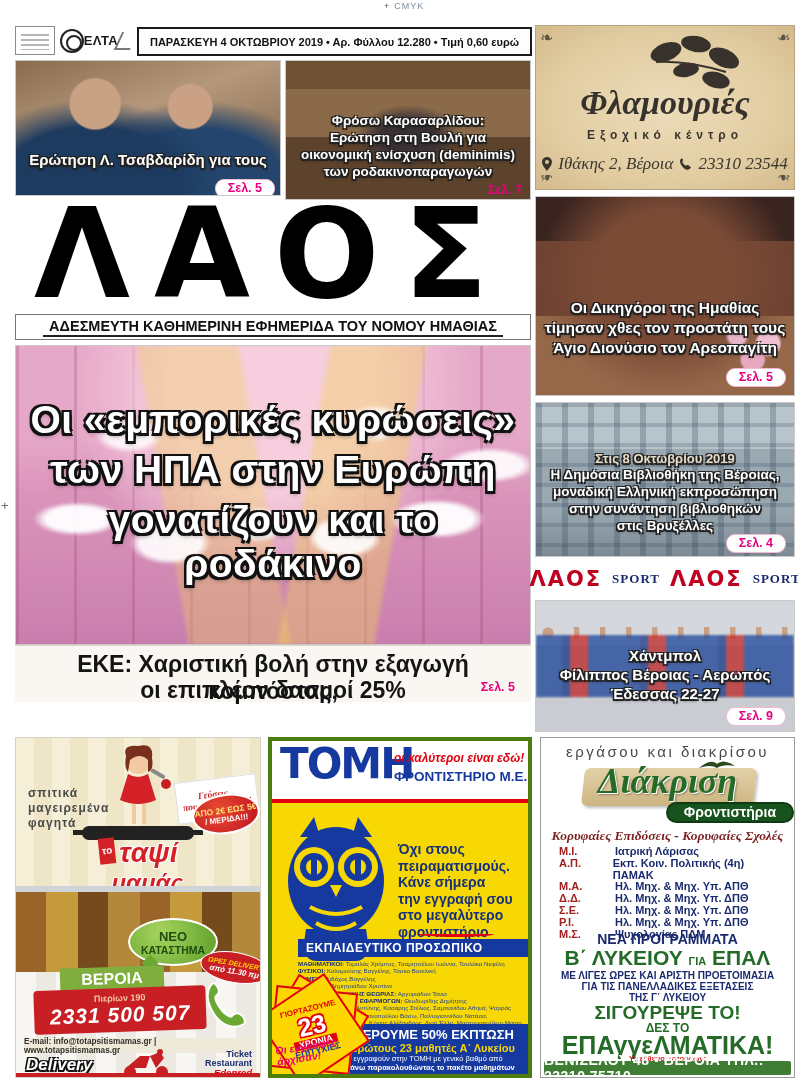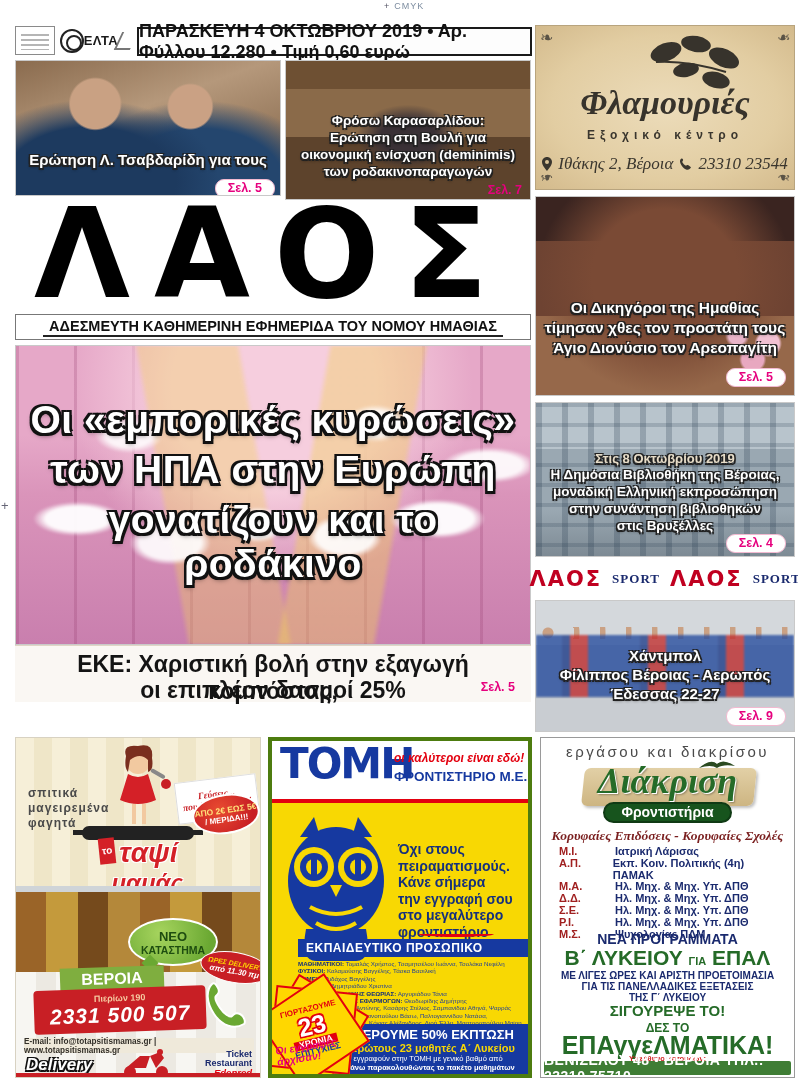--- a/index.html
+++ b/index.html
@@ -13,21 +13,21 @@
   .cmyk .plus { color:#556; margin-right:4px; }
 
   
   .stampbox { left:15px; top:26px; width:40px; height:29px; border:1px solid #8a8a8a; background:
       repeating-linear-gradient(180deg, transparent 0 3px, #b5b5b5 3px 5px) content-box; padding:4px 5px; }
   .elta-wrap { left:60px; top:26px; width:74px; height:29px; display:flex; align-items:center; gap:0; }
   .elta-circle { width:24px; height:24px; border:2px solid #222; border-radius:50%; position:relative; }
   .elta-circle::after { content:""; position:absolute; left:4px; top:4px; width:12px; height:12px; border:2px solid #222; border-radius:50%; }
   .elta-text { font-weight:800; font-size:13px; color:#1a1a1a; letter-spacing:0.5px; }
   .elta-swoosh { width:16px; height:18px; border-left:2px solid #777; border-bottom:2px solid #777; transform:skewX(-25deg); }
-  .datebox { left:137px; top:27px; width:395px; height:29px; border:2px solid #1a1a1a; display:flex; align-items:center; justify-content:center; font-size:18px; font-weight:700; color:#111; background:#fdfdfd; }
+  .datebox { left:137px; top:27px; width:395px; height:29px; border:2px solid #1a1a1a; display:flex; align-items:center; justify-content:center; font-size:11px; font-weight:700; color:#111; background:#fdfdfd; }
 
   
   .photo { position:absolute; border:1px solid #c9c9c9; overflow:hidden; }
   .caption { position:absolute; left:0; right:0; text-align:center; font-weight:800; }
   .outline-w { color:#fff; text-shadow:-1.5px -1.5px 0 #222, 1.5px -1.5px 0 #222, -1.5px 1.5px 0 #222, 1.5px 1.5px 0 #222, 0 2px 3px rgba(0,0,0,.55); }
   .outline-big { color:#fff; text-shadow:-2.5px -2.5px 0 #111, 2.5px -2.5px 0 #111, -2.5px 2.5px 0 #111, 2.5px 2.5px 0 #111, 0 3px 5px rgba(0,0,0,.5); }
   .pill { display:inline-block; background:#fff; border:1px solid #f2b9d0; color:#e6007e; font-weight:800; font-size:12.5px; padding:0 12px; border-radius:9px; line-height:17px; }
   .pageref-bare { color:#e6007e; font-weight:800; font-size:12.5px; }
 
   
@@ -157,34 +157,34 @@
   .tomi-burst .txt { position:absolute; inset:8px; display:flex; flex-direction:column; align-items:center; justify-content:center; line-height:1; }
   .tomi-enroll { position:absolute; left:4px; top:300px; transform:rotate(-9deg); color:#e6007e; font-weight:900; font-style:italic; font-size:10.5px; line-height:11px; z-index:3; }
   .tomi-offer { position:absolute; left:26px; top:283px; width:234px; height:56px; background:#1639a0; text-align:center; }
 
   
   .diak { left:540px; top:737px; width:255px; height:341px; background:#fff; border:1px solid #9a9a9a; }
   .diak-motto { position:absolute; top:5px; left:0; right:0; text-align:center; font-size:15px; color:#4a4a4a; letter-spacing:2.5px; }
   .diak-scroll { position:absolute; left:42px; top:30px; width:172px; height:38px; background:linear-gradient(180deg,#e2d0a6,#cdb582); border-radius:6px; transform:skewX(-6deg); box-shadow:2px 2px 3px rgba(0,0,0,.25); }
   .diak-bird { position:absolute; left:158px; top:20px; width:36px; height:12px; }
   .diak-brand { position:absolute; left:0; right:0; top:22px; text-align:center; font-family:"Liberation Serif", serif; font-style:italic; font-weight:700; font-size:36px; color:#256b28; text-shadow:1px 1px 0 #fff, 2px 2px 2px rgba(0,0,0,.3); }
-  .diak-type { position:absolute; left:0; right:0; top:64px; text-align:center; }
+  .diak-type { position:absolute; left:0; right:0; top:64px; text-align:right; }
   .diak-type span { display:inline-block; background:#17541d; border:2px solid #0f3a14; border-radius:14px; color:#fff; font-weight:800; font-size:14px; padding:0 16px 1px; }
   .diak-sub { position:absolute; left:0; right:0; top:90px; text-align:center; font-family:"Liberation Serif", serif; font-weight:700; font-style:italic; font-size:13.5px; color:#7a1f1f; }
   .diak-rows { position:absolute; left:18px; top:108px; width:222px; }
   .diak-row { display:flex; line-height:11.8px; font-size:11px; }
   .diak-row .abbr { width:56px; color:#a02020; font-weight:800; }
   .diak-row .school { color:#1a2a6e; font-weight:700; }
   .diak-prog1 { position:absolute; left:0; right:0; top:193px; text-align:center; color:#1a2a6e; font-weight:800; font-size:14px; }
   .diak-prog2 { position:absolute; left:0; right:0; top:208px; text-align:center; color:#256b28; font-weight:900; font-size:21px; }
   .diak-prog2 .small { font-size:11px; font-weight:800; }
   .diak-p3 { position:absolute; left:0; right:0; top:232px; text-align:center; color:#1a2a6e; font-weight:800; font-size:10px; }
   .diak-p4 { position:absolute; left:0; right:0; top:243px; text-align:center; color:#1a2a6e; font-weight:800; font-size:10px; }
   .diak-p5 { position:absolute; left:0; right:0; top:254px; text-align:center; color:#1a2a6e; font-weight:800; font-size:10px; }
-  .diak-cta1 { position:absolute; left:0; right:0; top:264px; text-align:center; color:#256b28; font-weight:900; font-size:15px; }
+  .diak-cta1 { position:absolute; left:0; right:0; top:264px; text-align:center; color:#256b28; font-weight:900; font-size:19px; }
   .diak-cta2 { position:absolute; left:0; right:0; top:283px; text-align:center; color:#256b28; font-weight:900; font-size:12px; }
   .diak-cta3 { position:absolute; left:0; right:0; top:293px; text-align:center; color:#256b28; font-weight:900; font-size:25px; }
   .diak-resp1 { position:absolute; left:0; right:0; top:316px; text-align:center; color:#d02020; font-weight:800; font-size:7.5px; }
   .diak-resp2 { position:absolute; left:0; right:0; top:324px; text-align:center; color:#1a2a6e; font-weight:800; font-size:8.5px; }
   .diak-bar { position:absolute; left:3px; right:3px; bottom:2px; height:14px; background:#3f7d35; border-radius:2px; color:#fff; font-weight:800; font-size:14px; display:flex; align-items:center; justify-content:center; letter-spacing:0.5px; }
 </style>
 </head>
 <body>
 
 <div class="cmyk"><span class="plus">+</span><span>CMYK</span></div>

